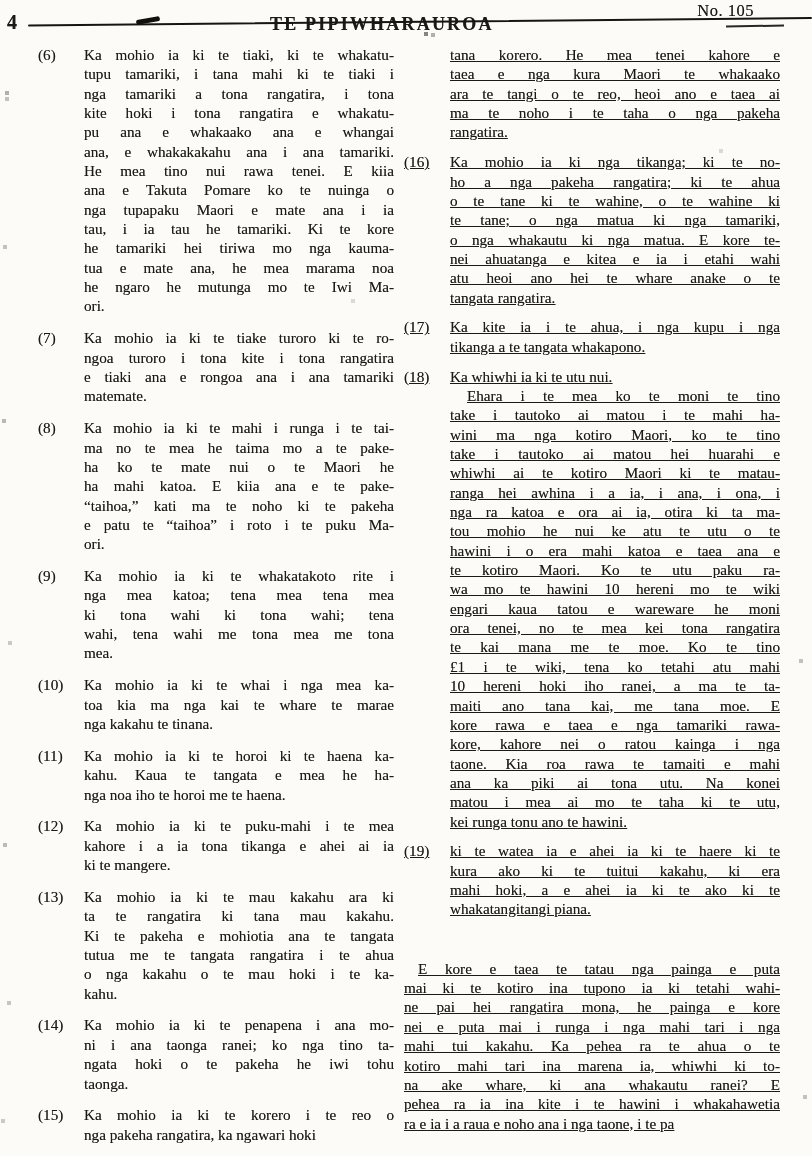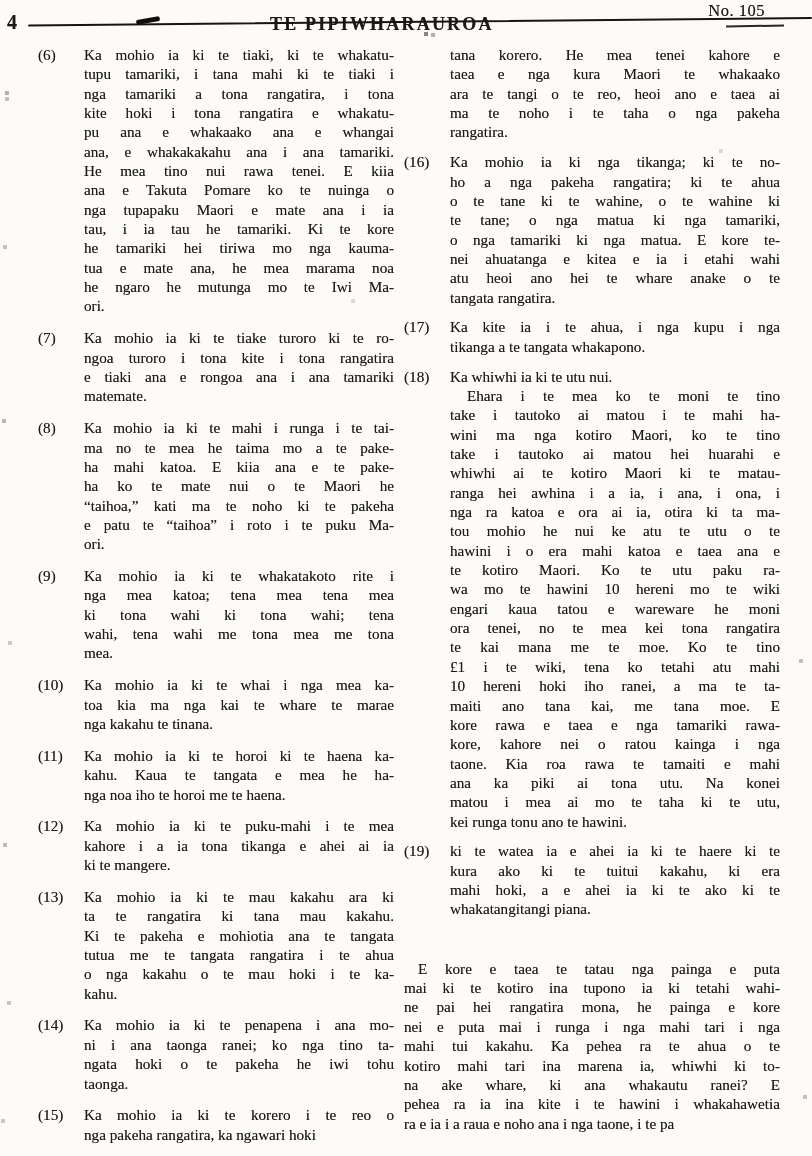--- a/index.html
+++ b/index.html
@@ -10,38 +10,38 @@
     color:#1b1a18;
     text-shadow:0 0 0.4px rgba(25,22,18,0.55);
   }
   
   .hdr { position:absolute; top:0; left:0; width:100%; height:44px; }
   .pgnum { position:absolute; left:7px; top:11px; font-size:20px; font-weight:bold; }
   .masthead {
     position:absolute; left:270px; top:14px;
     font-size:18px; font-weight:bold; letter-spacing:2.2px; white-space:nowrap;
   }
-  .issue { position:absolute; right:47px; top:1px; font-size:16.5px; letter-spacing:0.5px; }
+  .issue { position:absolute; right:58px; top:1px; font-size:16.5px; letter-spacing:0.5px; }
   .hdr-rule {
     position:absolute; left:28px; right:0px; top:17px; height:2.4px;
     background:#171513; border-radius:2px;
     transform:rotate(-0.55deg); transform-origin:right center;
   }
   .issue-rule {
     position:absolute; right:28px; top:25px; width:58px; height:1.8px;
     background:#2a2622; transform:rotate(-1deg);
   }
   .ink-dash {
     position:absolute; left:136px; top:18px; width:24px; height:5px;
     background:#12100e; border-radius:2.5px; transform:rotate(-10deg);
   }
   
   .columns { position:absolute; top:45px; left:0; width:100%; display:flex; }
   .col-left  { margin-left:38px; width:356px; }
-  .col-right { margin-left:10px; width:376px; }
+  .col-right { margin-left:10px; width:376px;text-decoration:underline; }
   .col { font-size:15.2px; line-height:19.35px; }
   .para { display:flex; align-items:flex-start; }
   .col-left  .para { margin-bottom:12.5px; }
   .col-right .para { margin-bottom:10.5px; }
   .para .num { flex:0 0 46px; white-space:nowrap; }
   .para .body { flex:1 1 auto; min-width:0; }
   .ln-block > div {
     height:19.35px; overflow:hidden; white-space:nowrap;
     text-align:justify; text-align-last:justify; text-justify:inter-word;
   }
@@ -114,22 +114,22 @@
             <div>ngoa turoro i tona kite i tona rangatira</div>
             <div>e tiaki ana e rongoa ana i ana tamariki</div>
             <div class="ln-last">matemate.</div>
           </div>
       </div>
       <div class="para">
         <span class="num">(8)</span>
         <div class="body ln-block">
             <div>Ka mohio ia ki te mahi i runga i te tai-</div>
             <div>ma no te mea he taima mo a te pake-</div>
+            <div>ha ko te mate nui o te Maori he</div>
             <div>ha mahi katoa. E kiia ana e te pake-</div>
-            <div>ha ko te mate nui o te Maori he</div>
             <div>“taihoa,” kati ma te noho ki te pakeha</div>
             <div>e patu te “taihoa” i roto i te puku Ma-</div>
             <div class="ln-last">ori.</div>
           </div>
       </div>
       <div class="para">
         <span class="num">(9)</span>
         <div class="body ln-block">
             <div>Ka mohio ia ki te whakatakoto rite i</div>
             <div>nga mea katoa; tena mea tena mea</div>
@@ -200,21 +200,21 @@
           <div class="ln-last">rangatira.</div>
         </div>
 
       <div class="para">
         <span class="num">(16)</span>
         <div class="body ln-block">
             <div>Ka mohio ia ki nga tikanga; ki te no-</div>
             <div>ho a nga pakeha rangatira; ki te ahua</div>
             <div>o te tane ki te wahine, o te wahine ki</div>
             <div>te tane; o nga matua ki nga tamariki,</div>
-            <div>o nga tamariki ki nga matua. E kore te-</div>
+            <div>o nga whakautu ki nga matua. E kore te-</div>
             <div>nei ahuatanga e kitea e ia i etahi wahi</div>
             <div>atu heoi ano hei te whare anake o te</div>
             <div class="ln-last">tangata rangatira.</div>
           </div>
       </div>
       <div class="para">
         <span class="num">(17)</span>
         <div class="body ln-block">
             <div>Ka kite ia i te ahua, i nga kupu i nga</div>
             <div class="ln-last">tikanga a te tangata whakapono.</div>

